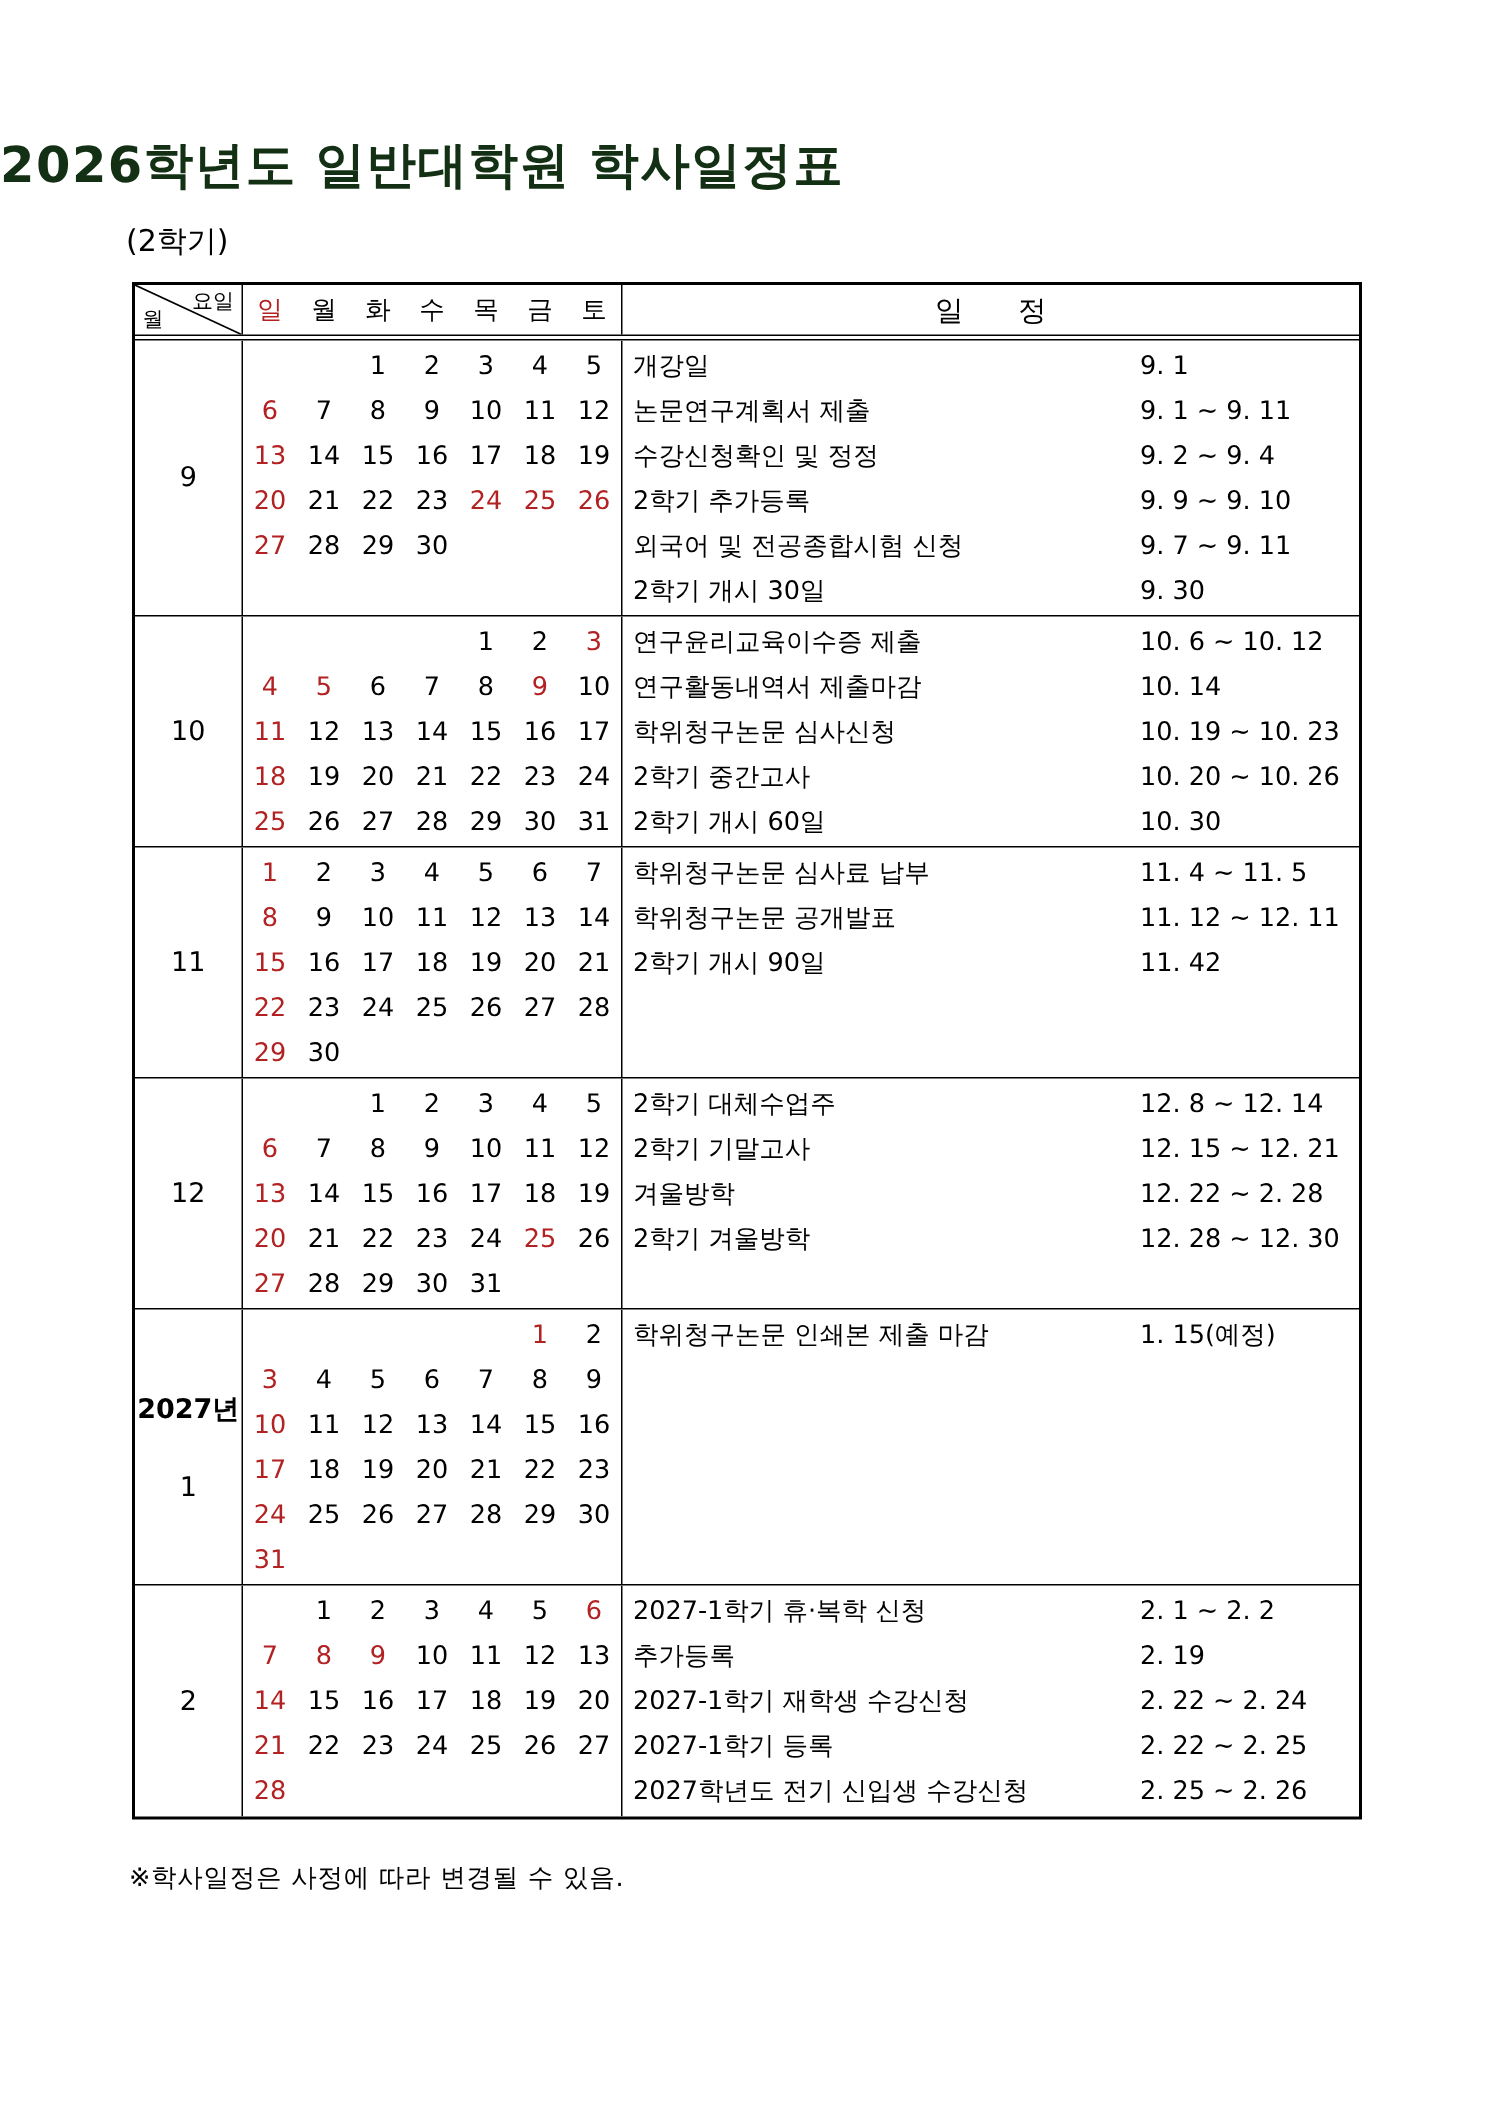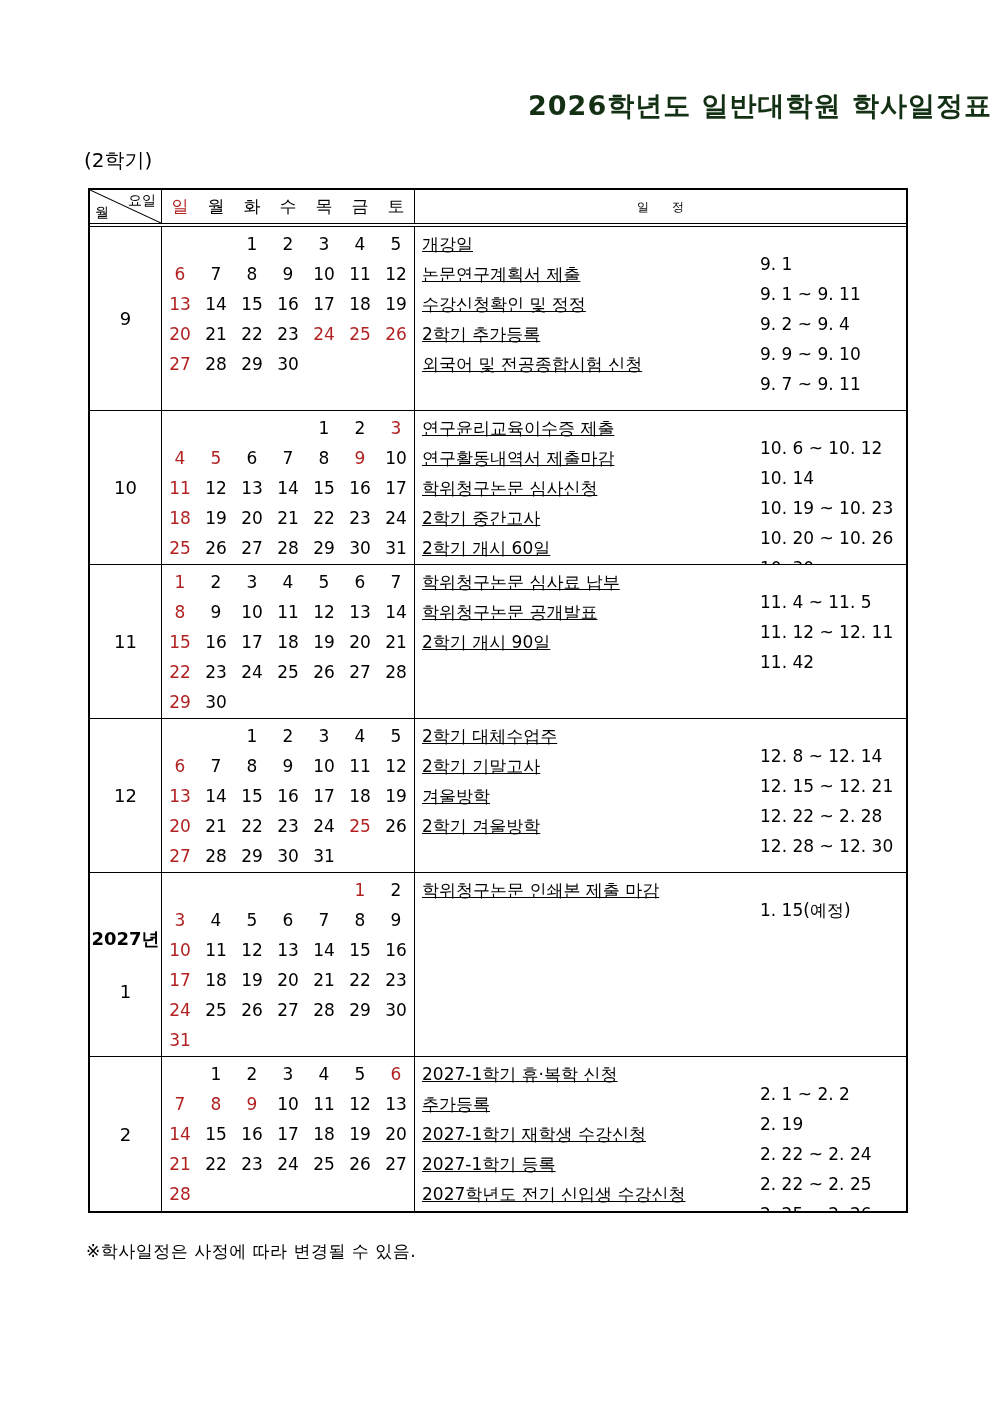--- a/index.html
+++ b/index.html
@@ -6,21 +6,21 @@
   html, body { background: #ffffff; }
   body {
     width: 992px; height: 1403px;
     font-family: "DejaVu Sans", "Liberation Sans", sans-serif;
     color: #000;
   }
   .page { position: relative; width: 992px; height: 1403px; background: #fff; overflow: hidden; }
 
   .doc-title {
     position: absolute; top: 88px; left: 0; width: 100%;
-    text-align: right; font-size: 27px; font-weight: bold;
+    text-align: left; font-size: 33px; font-weight: bold;
     letter-spacing: 1px; color: var(--title-color, #143014);
   }
   .semester-label {
     position: absolute; top: 147px; left: 84px;
     font-size: 20px; color: #000;
   }
 
   .cal-table {
     position: absolute; top: 188px; left: 88px; width: 820px;
     border: 2px solid #000; background: #fff;
@@ -32,40 +32,40 @@
   .corner-cell svg { position: absolute; inset: 0; width: 100%; height: 100%; }
   .corner-top { position: absolute; top: 2px; right: 5px; font-size: 14px; }
   .corner-bottom { position: absolute; bottom: 1px; left: 5px; font-size: 14px; }
   .weekday-head {
     width: 253px; flex: none; border-right: 1px solid #000;
     display: grid; grid-template-columns: repeat(7, 1fr); align-items: center;
   }
   .weekday { text-align: center; font-size: 17px; }
   .weekday.red { color: var(--red, #b22222); }
   .sched-head {
-    flex: 1; text-align: center; line-height: 35px; font-size: 12px; white-space: pre;
+    flex: 1; text-align: center; line-height: 35px; font-size: 19px; white-space: pre;
   }
 
   
   .month-row { display: flex; border-bottom: 1px solid #000; overflow: hidden; }
   .month-row:last-child { border-bottom: none; }
   .month-cell {
     width: 72px; flex: none; border-right: 1px solid #000;
     display: flex; flex-direction: column; justify-content: center; align-items: center;
     gap: 30px; font-size: 18px;
   }
   .month-label.bold { font-weight: bold; }
   .cal-cell { width: 253px; flex: none; border-right: 1px solid #000; padding-top: 2px; }
   .week { display: grid; grid-template-columns: repeat(7, 1fr); height: 30px; }
   .day { text-align: center; line-height: 30px; font-size: 17px; }
   .day.red { color: var(--red, #b22222); }
   .events-cell { flex: 1; padding-top: 2px; }
   .event { display: grid; grid-template-columns: 345px 1fr; height: 30px; line-height: 30px; }
-  .event-name { padding-left: 7px; font-size: 17px; white-space: nowrap; text-decoration: underline; }
-  .event-date { font-size: 17px; white-space: nowrap; margin-top: 20px; }
+  .event-name { padding-left: 7px; font-size: 17px; white-space: nowrap; }
+  .event-date { font-size: 17px; white-space: nowrap; }
 
   .footnote {
     position: absolute; top: 1240px; left: 86px;
     font-size: 17px; letter-spacing: 0.5px;
   }
 </style>
 </head>
 <body>
 
 <div class="page">
@@ -159,20 +159,24 @@
               <div class="event-date">9. 2 ~ 9. 4</div>
             </div>
             <div class="event">
               <div class="event-name">2학기 추가등록</div>
               <div class="event-date">9. 9 ~ 9. 10</div>
             </div>
             <div class="event">
               <div class="event-name">외국어 및 전공종합시험 신청</div>
               <div class="event-date">9. 7 ~ 9. 11</div>
             </div>
+            <div class="event">
+              <div class="event-name">2학기 개시 30일</div>
+              <div class="event-date">9. 30</div>
+            </div>
           </div>
   </div>
 
   <div class="month-row" style="height: 154px;">
     <div class="month-cell">
             <div class="month-label">10</div>
           </div>
     <div class="cal-cell">
             <div class="week">
               <div class="day"></div>

